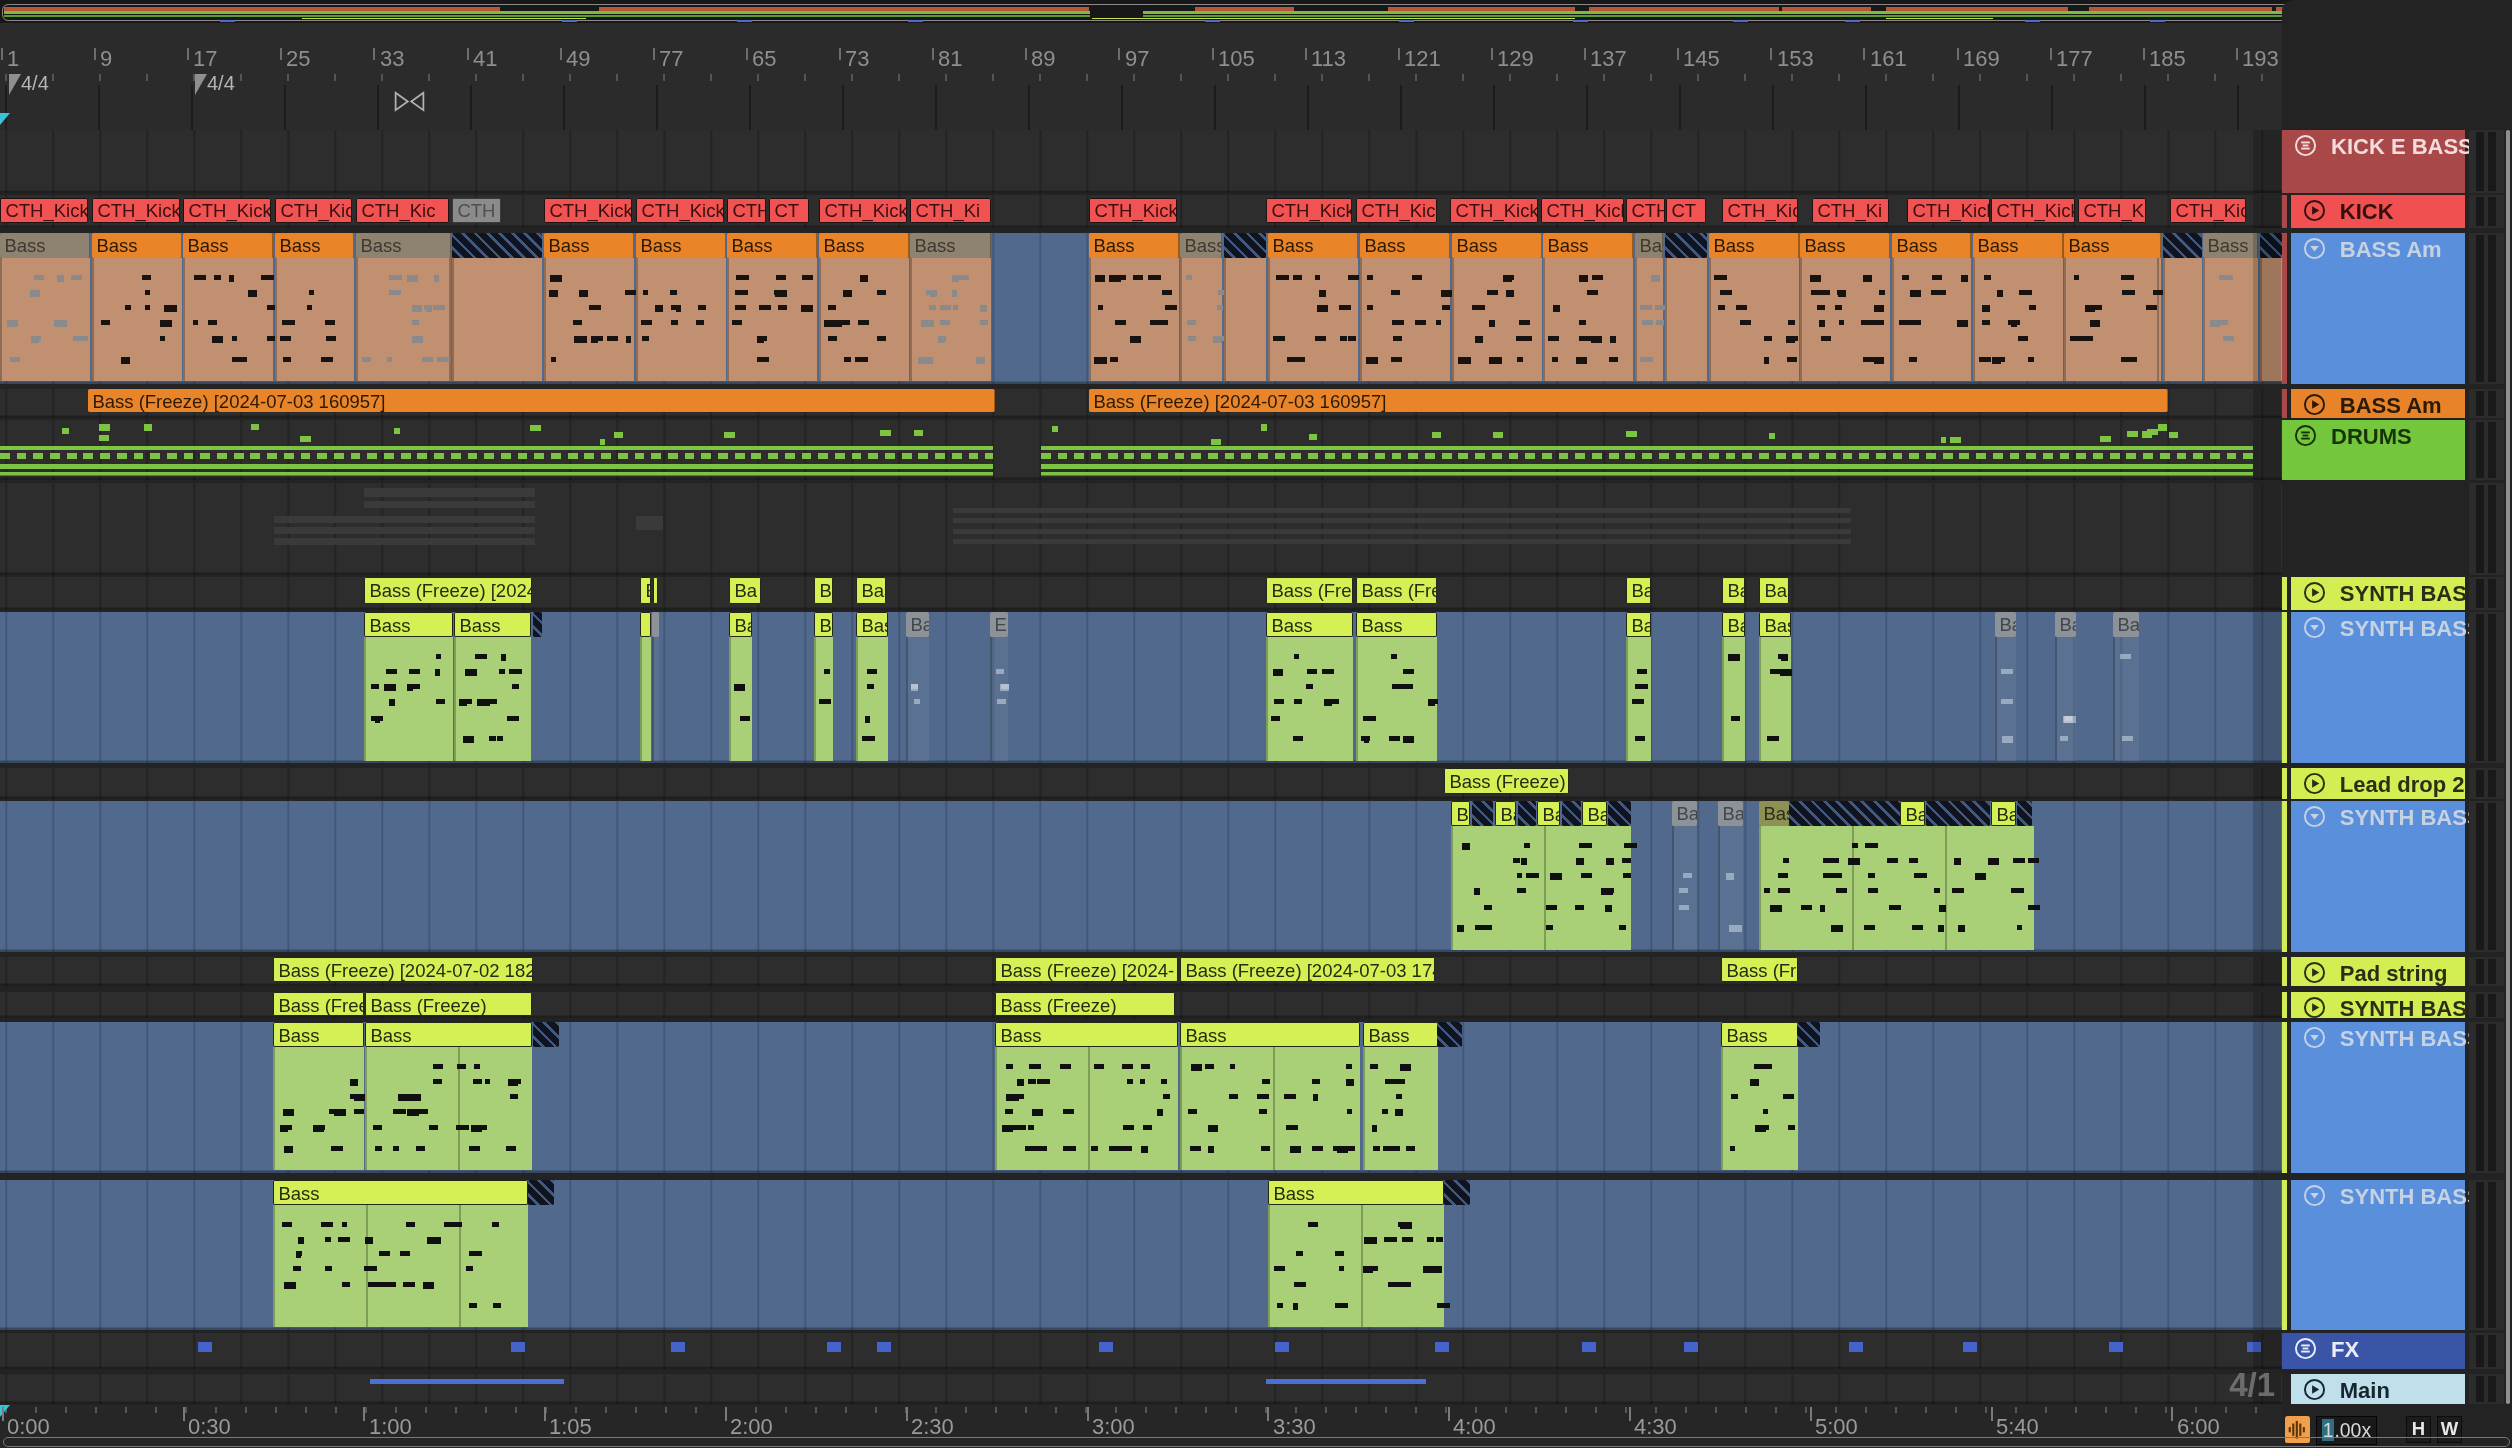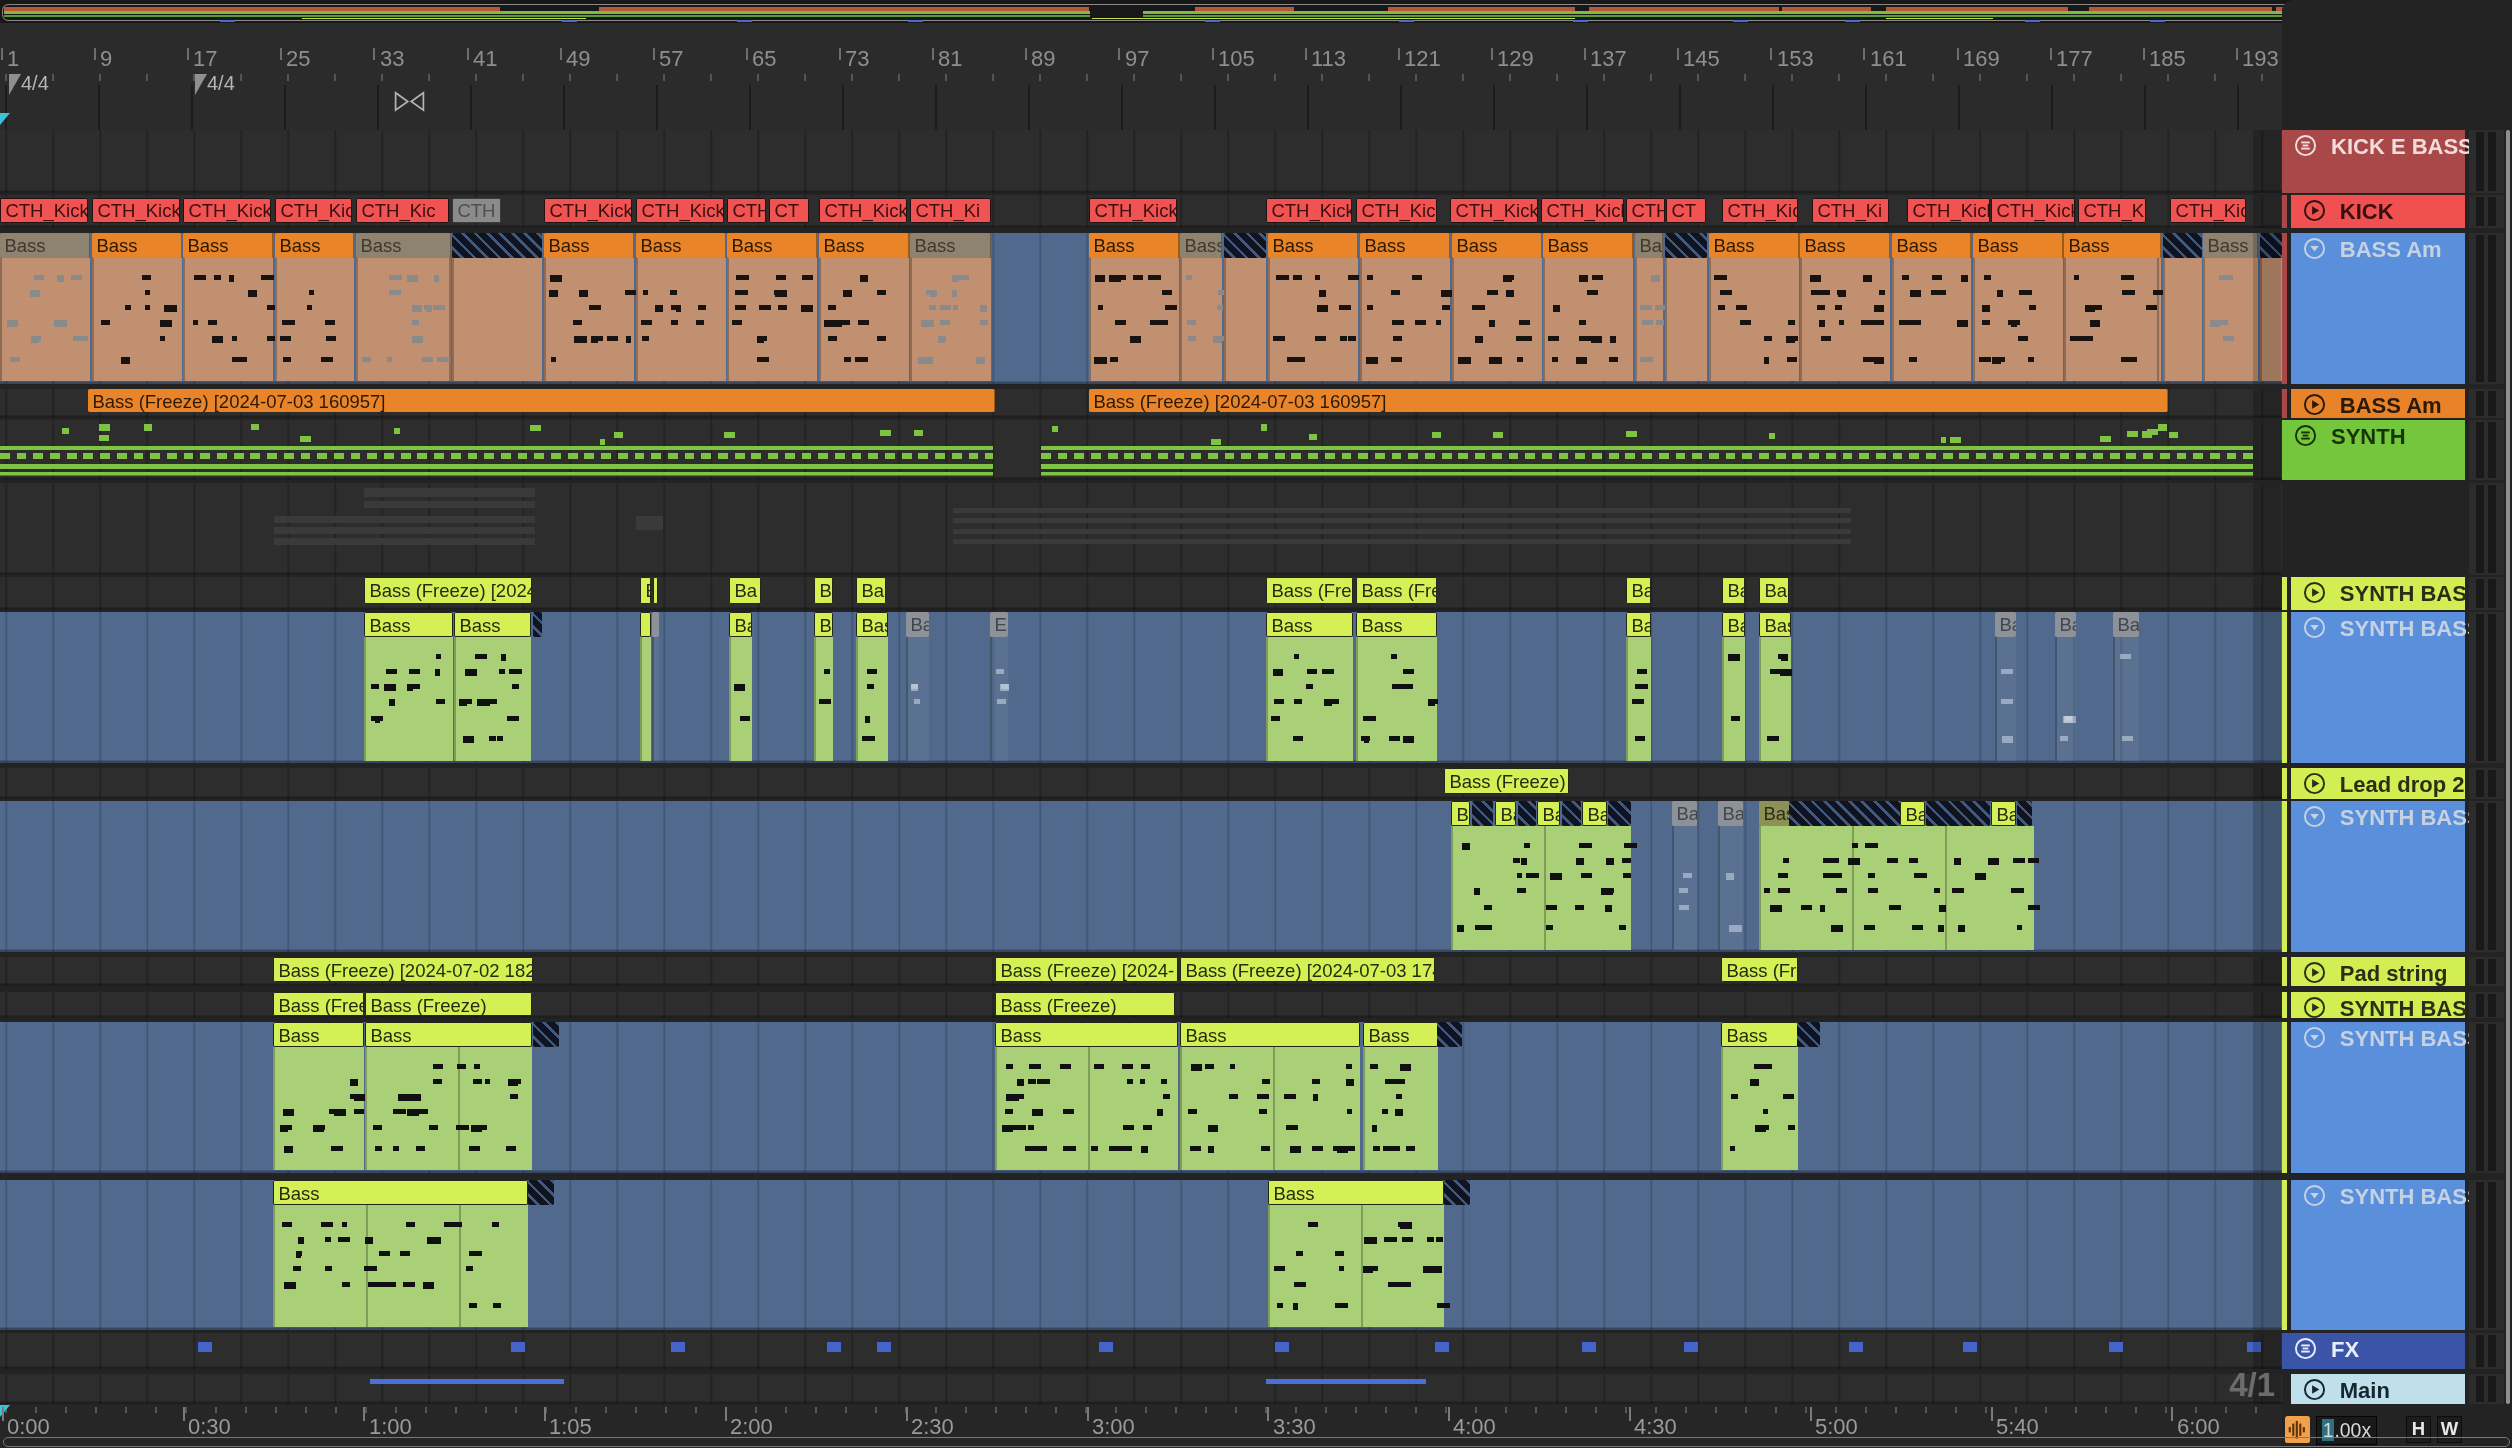--- a/index.html
+++ b/index.html
@@ -132,21 +132,21 @@
       <div class="barnum" style="left: 193px;">17</div>
       <div class="bartick" style="left: 280px;"></div>
       <div class="barnum" style="left: 286px;">25</div>
       <div class="bartick" style="left: 373px;"></div>
       <div class="barnum" style="left: 380px;">33</div>
       <div class="bartick" style="left: 467px;"></div>
       <div class="barnum" style="left: 473px;">41</div>
       <div class="bartick" style="left: 560px;"></div>
       <div class="barnum" style="left: 566px;">49</div>
       <div class="bartick" style="left: 653px;"></div>
-      <div class="barnum" style="left: 659px;">57</div>
+      <div class="barnum" style="left: 659px;">77</div>
       <div class="bartick" style="left: 746px;"></div>
       <div class="barnum" style="left: 752px;">65</div>
       <div class="bartick" style="left: 839px;"></div>
       <div class="barnum" style="left: 845px;">73</div>
       <div class="bartick" style="left: 932px;"></div>
       <div class="barnum" style="left: 938px;">81</div>
       <div class="bartick" style="left: 1025px;"></div>
       <div class="barnum" style="left: 1031px;">89</div>
       <div class="bartick" style="left: 1118px;"></div>
       <div class="barnum" style="left: 1125px;">97</div>
@@ -1405,21 +1405,21 @@
         <i style="left:7px"></i>
         <i style="left:19.4px"></i>
       </div>
       <div class="thead" style="left: 0px; top: 420px; width: 183px; height: 60px; background: rgb(116, 199, 61); color: rgb(23, 51, 7);">
         <svg width="23" height="23" viewBox="0 0 24 24">
           <circle cx="12" cy="12" r="10" fill="none" stroke="currentColor" stroke-width="2"></circle>
           <line x1="7.5" y1="8.8" x2="16.5" y2="8.8" stroke="currentColor" stroke-width="2"></line>
           <line x1="9" y1="12" x2="15" y2="12" stroke="currentColor" stroke-width="2"></line>
           <line x1="7.5" y1="15.2" x2="16.5" y2="15.2" stroke="currentColor" stroke-width="2"></line>
         </svg>
-        <div class="tlabel">SYNTH</div>
+        <div class="tlabel">DRUMS</div>
       </div>
       <div class="meter" style="left: 187px; top: 420px; width: 35px; height: 60px;">
         <i style="left:7px"></i>
         <i style="left:19.4px"></i>
       </div>
       <div class="meter" style="left: 187px; top: 483px; width: 35px; height: 92px;">
         <i style="left:7px"></i>
         <i style="left:19.4px"></i>
       </div>
       <div class="thead" style="left: 8.8px; top: 577px; width: 174px; height: 33px; background: rgb(210, 238, 82); color: rgb(43, 46, 20);">

